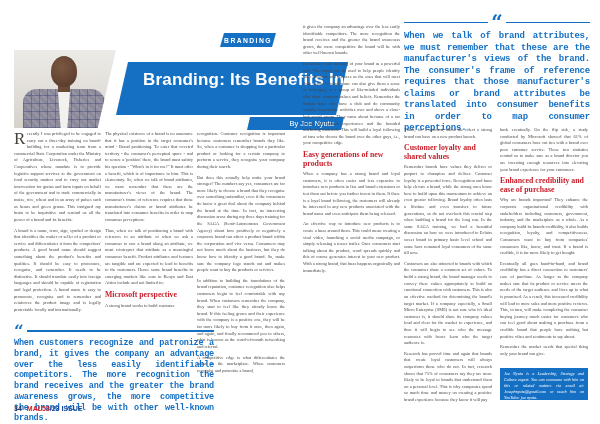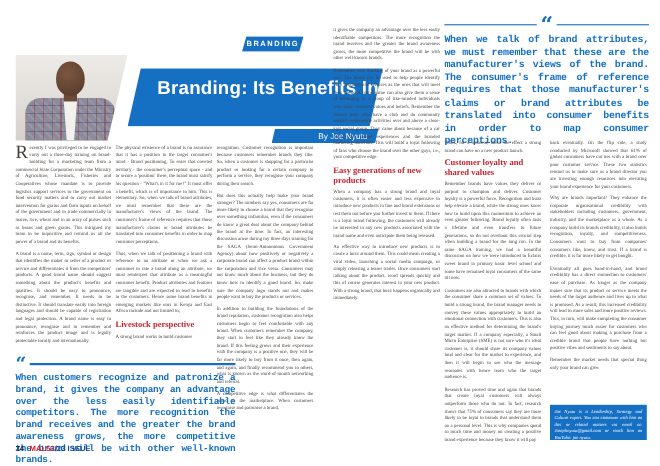--- a/index.html
+++ b/index.html
@@ -103,21 +103,21 @@
   </div>
 
   <div class="col c1">
     <p><span class="dropcap">R</span><span>ecently I was privileged to be engaged to carry out a three-day training on brand-building for a marketing team from a commercial State Corporation under the Ministry of Agriculture, Livestock, Fisheries and Cooperatives whose mandate is to provide logistics support services to the government on food security matters and to carry out market intervention for grains and farm inputs on behalf of the government and to trade commercially in maize, rice, wheat and in an array of pulses such as beans and green grams. This intrigued my brain to be inquisitive and remind us all the power of a brand and its benefits.</span></p>
     <p>A brand is a name, term, sign, symbol or design that identifies the maker or seller of a product or service and differentiates it from the competitors' products. A good brand name should suggest something about the product's benefits and qualities. It should be easy to pronounce, recognise, and remember. It needs to be distinctive. It should translate easily into foreign languages and should be capable of registration and legal protection. A brand name is easy to pronounce, recognise and to remember and reinforces the product image and is legally protectable locally and internationally.</p>
   </div>
 
   <div class="col c2">
     <p>The physical existence of a brand is no assurance that it has a position in the target consumer's mind - Brand positioning. To enter that coveted territory - the consumer's perceptual space - and to secure a 'position' there, the brand must satisfy his question - "What's in it for me?" It must offer a benefit, which is of importance to him. This is elementary. So, when we talk of brand attributes, we must remember that these are the manufacturer's views of the brand. The consumer's frame of reference requires that those manufacturer's claims or brand attributes be translated into consumer benefits in order to map consumer perceptions.</p>
     <p>Thus, when we talk of positioning a brand with reference to an attribute or when we ask a consumer to rate a brand along an attribute, we must reinterpret that attribute as a meaningful consumer benefit. Product attributes and features are tangible and are expected to lead to benefits to the customers. Hence some brand benefits in emerging markets like ours in Kenya and East Africa include and not limited to;</p>
-    <div class="sec-h">Livestock perspective</div>
+    <div class="sec-h">Microsoft perspective</div>
     <p>A strong brand works to build customer</p>
   </div>
 
   <div class="col c3">
     <p>recognition. Customer recognition is important because customers remember brands they like. So, when a customer is shopping for a particular product or looking for a certain company to perform a service, they recognise your company during their search.</p>
     <p>But does this actually help make your brand stronger? The numbers say yes, consumers are far more likely to choose a brand that they recognise over something unfamiliar, even if the consumers do know a great deal about the company behind the brand at the time. In fact, an interesting discussion arose during my three days training for the SAGA (Semi-Autonomous Government Agency) about how positively or negatively a corporate brand can affect a product brand within the corporation and vice versa. Consumers may not know much about the business, but they do know how to identify a good brand. So, make sure the company logo stands out and makes people want to buy the products or services.</p>
     <p>In addition to building the foundations of the brand reputation, customer recognition also helps customers begin to feel comfortable with any brand. When customers remember the company, they start to feel like they already know the brand. If this feeling grows and their experience with the company is a positive one, they will be far more likely to buy from it once, then again, and again, and finally recommend you to others, what is known as the word-of-mouth networking and referral.</p>
     <p>A competitive edge is what differentiates the brand in the marketplace. When customers recognise and patronise a brand,</p>
   </div>
 
@@ -132,20 +132,21 @@
   <div class="col c5">
     <p>Think, for a moment, about the effect a strong brand can have on a new product launch.</p>
     <div class="sec-h">Customer loyalty and shared values</div>
     <p>Remember brands have values they deliver or purport to champion and deliver. Customer loyalty is a powerful force. Recognition and buzz help elevate a brand, while the strong ones know how to build upon this momentum to achieve an even greater following. Brand loyalty often lasts a lifetime and even transfers to future generations, so do not overlook this crucial step when building a brand for the long run. In the same SAGA training, we had a beautiful discussion on how we were introduced to Eclairs sweet brand in primary basic level school and some have remained loyal consumers of the same till now.</p>
     <p>Customers are also attracted to brands with which the consumer share a common set of values. To build a strong brand, the brand manager needs to convey these values appropriately to build an emotional connection with customers. This is also an effective method for determining the brand's target market. If a company especially, a Small Micro Enterprise (SME) is not sure who it's ideal customer is, it should share its company values loud and clear for the market to experience, and then it will begin to see who the message resonates with hence learn who the target audience is.</p>
     <p>Research has proved time and again that brands that create loyal customers will always outperform those who do not. In fact, research shows that 75% of consumers say they are more likely to be loyal to brands that understand them on a personal level. This is why companies spend so much time and money on creating a positive brand experience because they know it will pay</p>
   </div>
 
   <div class="col c6">
     <p>back eventually. On the flip side, a study conducted by Microsoft showed that 61% of global consumers have cut ties with a brand over poor customer service. These two statistics remind us to make sure as a brand director you are investing enough resources into elevating your brand experience for your customers.</p>
+    <div class="sec-h">Enhanced credibility and ease of purchase</div>
     <p>Why are brands important? They enhance the corporate organisational credibility with stakeholders including customers, government, industry, and the marketplace as a whole. As a company build its brands credibility, it also builds recognition, loyalty, and competitiveness. Consumers want to buy from companies' consumers like, know, and trust. If a brand is credible, it is far more likely to get bought.</p>
     <p>Eventually all goes hand-in-hand, and brand credibility has a direct connection to customers' ease of purchase. As longer as the company makes sure that its product or service meets the needs of the target audience and lives up to what is promised. As a result, this increased credibility will lead to more sales and more positive reviews. This, in turn, will make completing the consumer buying journey much easier for customers who can feel good about making a purchase from a credible brand that people have nothing but positive vibes and sentiments to say about.</p>
     <p>Remember the market needs that special thing only your brand can give.</p>
   </div>
 
   <div class="pq-left">
     <div class="pq-head">
       <span class="pq-glyph">“</span>
       <div class="pq-rule"></div>
     </div>

